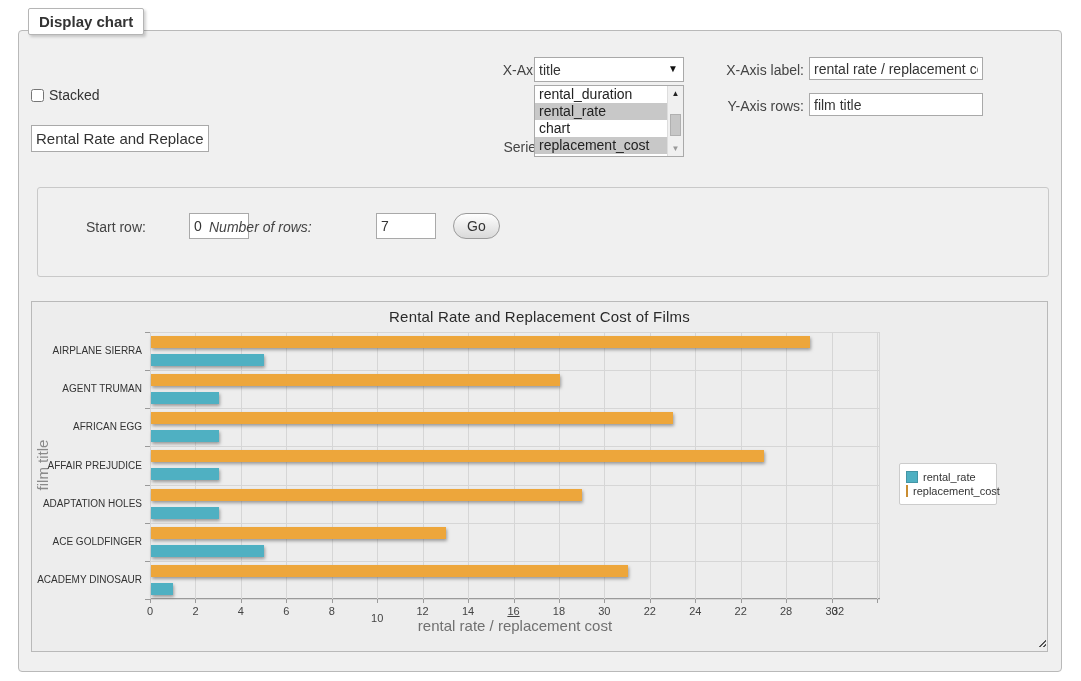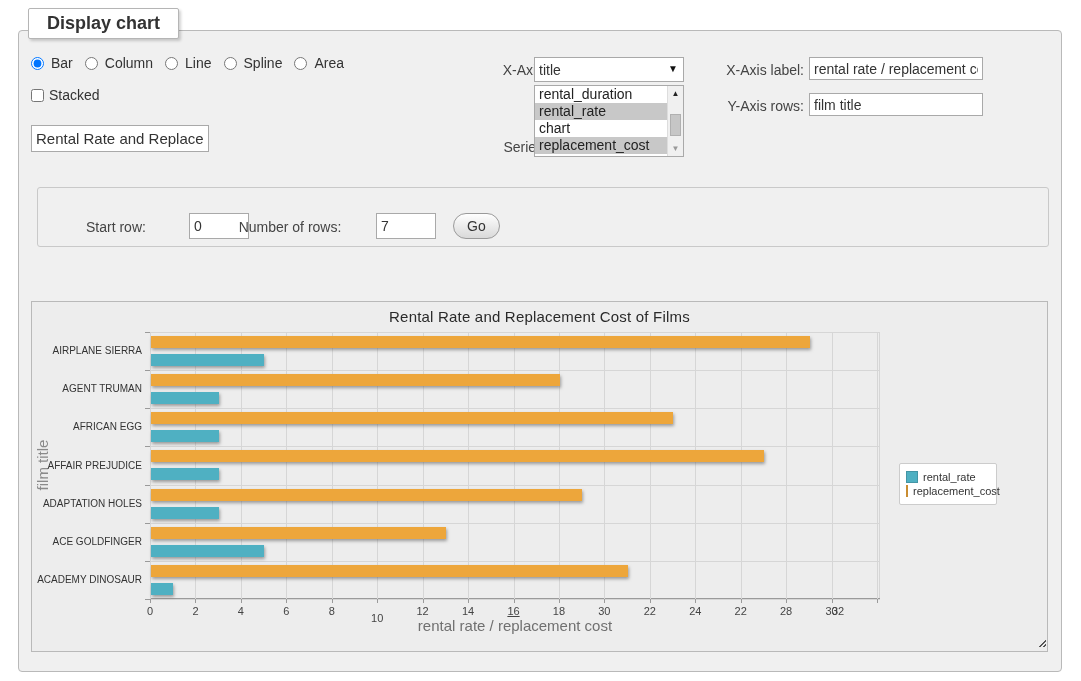--- a/index.html
+++ b/index.html
@@ -6,21 +6,21 @@
   html,body { background:#fff; font-family:"Liberation Sans", sans-serif; }
   #stage { position:relative; width:1081px; height:681px; background:#fff; overflow:hidden; }
 
   #fieldset {
     position:absolute; left:18px; top:30px; width:1044px; height:642px;
     background:#f0f0f0; border:1px solid #b9b9b9; border-radius:4px;
   }
   #display-chart-tab {
     position:absolute; left:28px; top:8px; z-index:3;
     background:#fff; border:1px solid #b5b5b5; border-radius:2px;
-    padding:4px 18px; font-size:18px; font-weight:bold; color:#333;
+    padding:4px 10px; font-size:15px; font-weight:bold; color:#333;
     box-shadow:2px 2px 3px rgba(0,0,0,0.18);
   }
 
   
   .ctl-label { position:absolute; font-size:14px; color:#444; text-align:right; }
   .txt-input {
     border:1px solid #a9a9a9; background:#fff; color:#333;
     font-family:"Liberation Sans",sans-serif; font-size:14px; padding:2px 4px;
   }
   #radio-row { position:absolute; left:12px; top:24px; display:flex; align-items:center; gap:4px; font-size:14px; color:#333; }
@@ -53,21 +53,21 @@
   #sb-down { bottom:0; color:#999; }
   #sb-thumb { position:absolute; left:2px; top:28px; width:11px; height:22px; background:#c6c6c6; border:1px solid #b0b0b0; }
 
   #xal-label { left:665px; top:31px; width:120px; }
   #yal-label { left:665px; top:67px; width:120px; }
   #x-axis-label-input { position:absolute; left:790px; top:26px; width:174px; height:23px; }
   #y-axis-label-input { position:absolute; left:790px; top:62px; width:174px; height:23px; }
 
   
   #row-panel {
-    position:absolute; left:18px; top:156px; width:1012px; height:60px;
+    position:absolute; left:18px; top:156px; width:1012px; height:90px;
     border:1px solid #c9c9c9; border-radius:3px;
   }
   #row-panel .inner { position:absolute; left:0; top:0; right:0; bottom:0; }
   #start-row-label { left:0px; top:31px; width:100px; }
   #start-row-input { position:absolute; left:103px; top:25px; width:60px; height:26px; }
   #num-rows-label { left:123px; top:31px; width:162px; }
   #num-rows-input { position:absolute; left:290px; top:25px; width:60px; height:26px; }
   #go-button {
     position:absolute; left:367px; top:25px; height:26px; padding:0 13px;
     border:1px solid #9a9a9a; border-radius:13px; font-size:14px; color:#333;
@@ -108,32 +108,20 @@
   }
 </style>
 </head>
 <body>
 
 <div id="stage">
   <div id="display-chart-tab">Display chart</div>
 
   <div id="fieldset">
 
-    <div id="radio-row">
-      <input type="radio" name="ctype" checked="" style="">
-      <label>Bar</label>
-      <input type="radio" name="ctype" style="">
-      <label>Column</label>
-      <input type="radio" name="ctype" style="">
-      <label>Line</label>
-      <input type="radio" name="ctype" style="">
-      <label>Spline</label>
-      <input type="radio" name="ctype" style="">
-      <label>Area</label>
-    </div>
 
     <div id="stacked-row">
       <input type="checkbox" style="">
       <label>Stacked</label>
     </div>
 
     <input id="chart-title-input" class="txt-input" type="text" value="Rental Rate and Replacement Cost of Films" style="">
 
     <div class="ctl-label" id="x-axis-label-ctl">X-Axis:</div>
     <div id="x-axis-select-wrap">
@@ -161,21 +149,21 @@
     <div class="ctl-label" id="xal-label">X-Axis label:</div>
     <input id="x-axis-label-input" class="txt-input" type="text" value="rental rate / replacement cost" style="">
 
     <div class="ctl-label" id="yal-label">Y-Axis rows:</div>
     <input id="y-axis-label-input" class="txt-input" type="text" value="film title" style="">
 
     <div id="row-panel">
       <div class="inner" style="left:48px; top:0;">
         <div class="ctl-label" id="start-row-label" style="text-align:left;">Start row:</div>
         <input id="start-row-input" class="txt-input" type="text" value="0" style="">
-        <div class="ctl-label" id="num-rows-label" style="text-align:center;">Number of rows:</div>
+        <div class="ctl-label" id="num-rows-label" style="text-align:left;font-style:italic;">Number of rows:</div>
         <input id="num-rows-input" class="txt-input" type="text" value="7" style="">
         <button id="go-button">Go</button>
       </div>
     </div>
 
     <div id="chart-panel">
       <div id="chart-title">Rental Rate and Replacement Cost of Films</div>
       <div id="y-axis-title">film title</div>
       <div id="plot">
         <div id="plot-right"></div>

